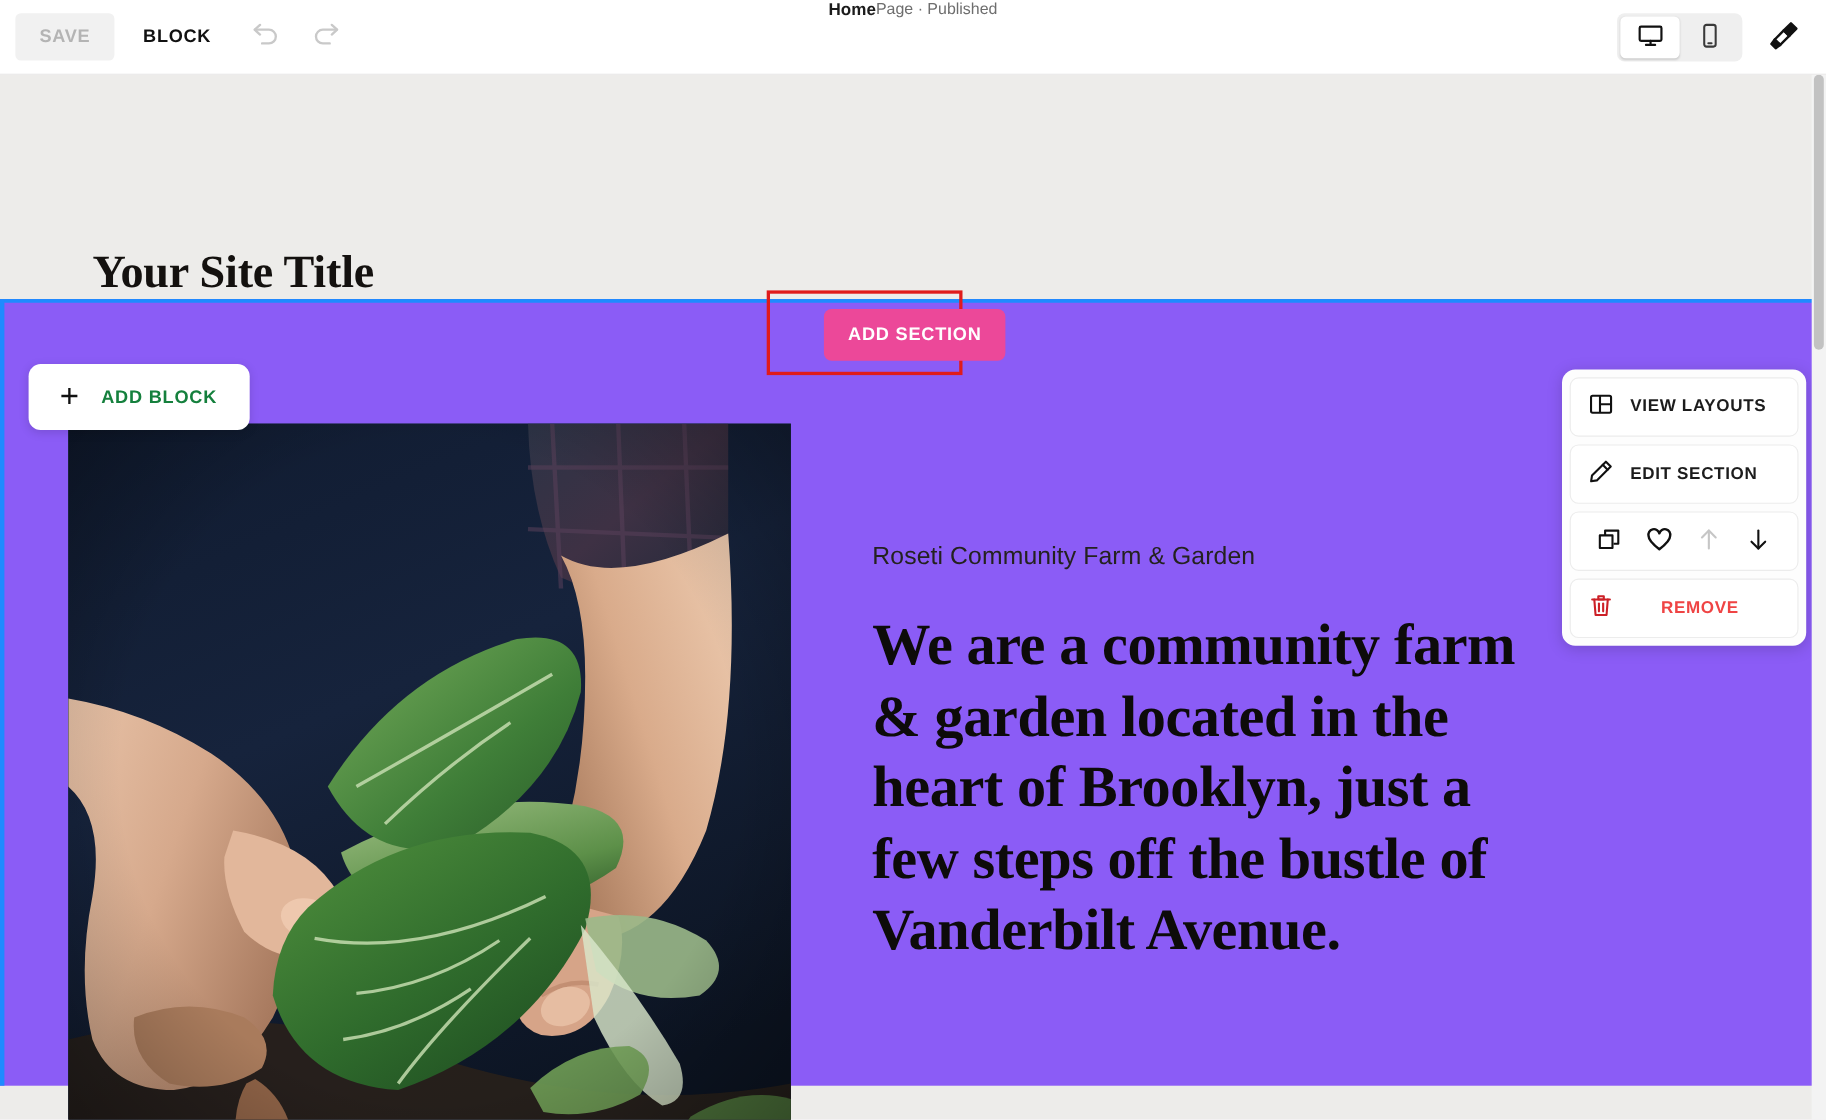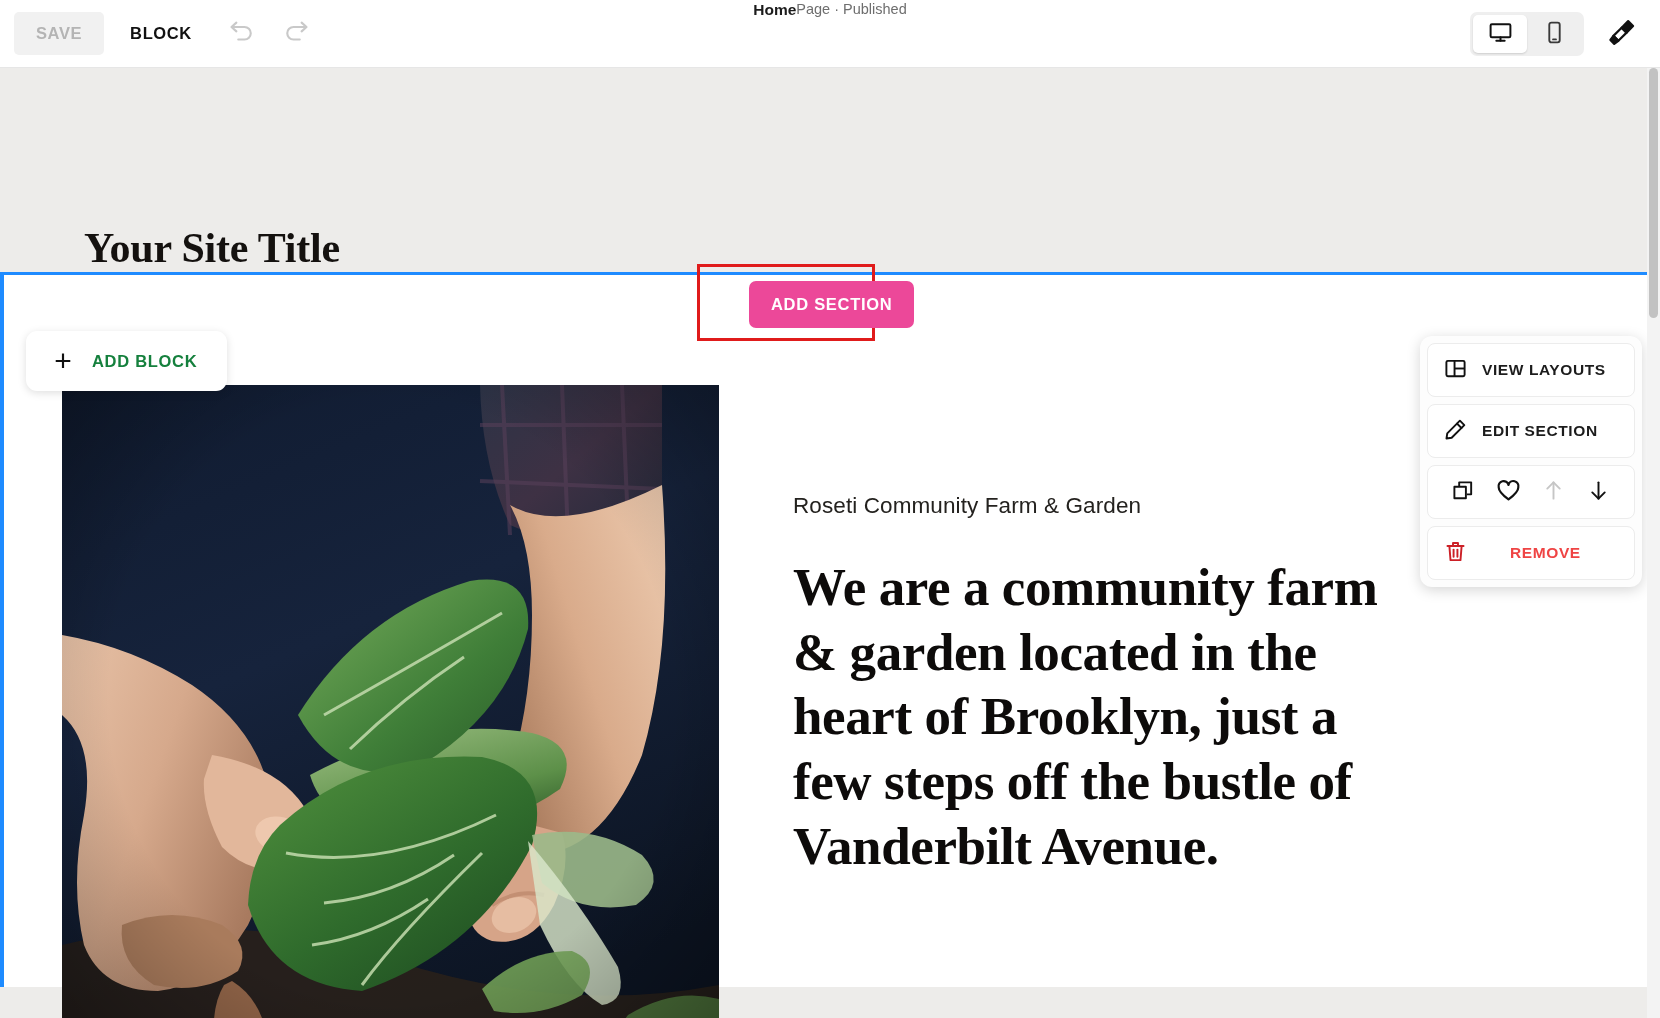--- a/index.html
+++ b/index.html
@@ -199,21 +199,21 @@
   }
 
   
   .section-wrap {
     position: relative;
     border: 3px solid #1e8bff;
     border-left-width: 4px;
     border-right-width: 4px;
     border-bottom: none;
     height: 715px;
-    background: #ffffff;
+    background: #8b5cf6;
   }
 
   
   .section-divider-line {
     position: absolute;
     left: 0;
     right: 0;
     top: 232px;
     height: 3px;
     background: #1e8bff;

